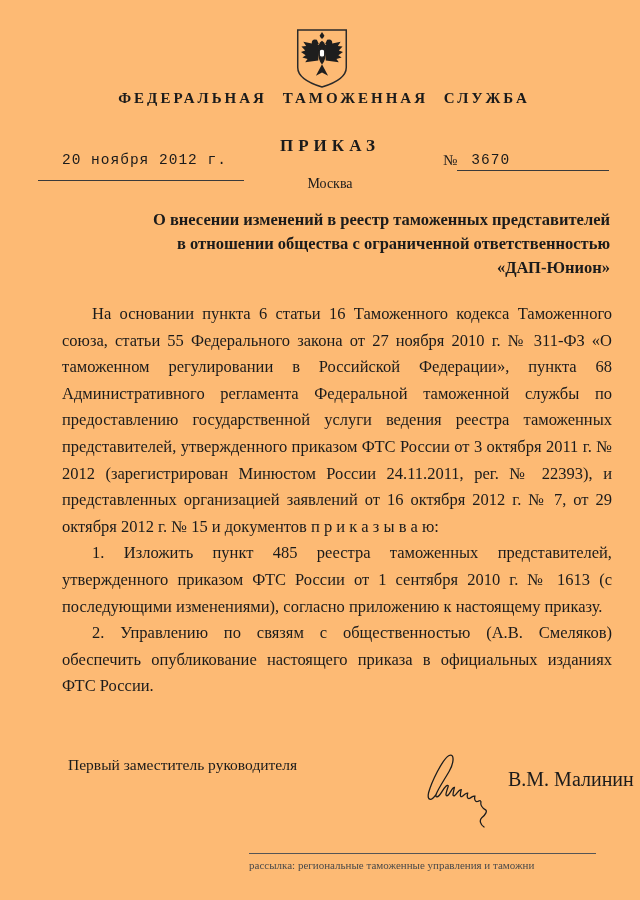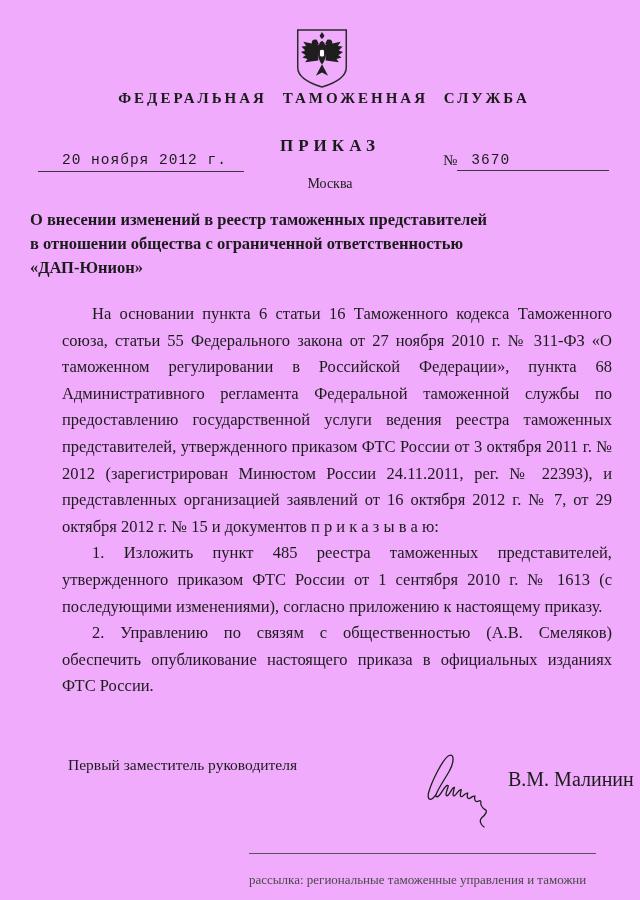--- a/index.html
+++ b/index.html
@@ -1,21 +1,21 @@
 <!DOCTYPE html>
 <html><head>
 <meta charset="utf-8">
 <style>
   * { margin:0; padding:0; box-sizing:border-box; }
   html,body { background:#e8e8e8; }
   .page {
     position:relative;
     width:640px; height:900px;
     margin:0 auto;
-    background:#f0abfc;
+    background:#fdba74;
     color:#1b1b1b;
     font-family:"Liberation Serif", serif;
     overflow:hidden;
   }
   
   .header { position:relative; height:196px; }
   .emblem { position:absolute; left:294px; top:28px; width:56px; height:62px; }
   .agency {
     position:absolute; top:90px; left:0; width:648px;
     text-align:center; font-weight:bold; font-size:15px;
@@ -24,21 +24,21 @@
   .doc-type {
     position:absolute; top:136px; left:0; width:660px;
     text-align:center; font-weight:bold; font-size:17px;
     letter-spacing:5px;
   }
   .date-field {
     position:absolute; left:38px; top:152px; width:206px;
     border-bottom:1.4px solid #3a3a3a;
     font-family:"Liberation Mono", monospace;
     font-size:14.5px; letter-spacing:1px;
-    padding:0 0 3px 24px; white-space:nowrap;
+    padding:0 0 12px 24px; white-space:nowrap;
   }
   .number-field {
     position:absolute; left:443px; top:152px;
     display:flex; align-items:flex-end;
     font-size:15px;
   }
   .number-sign { padding-bottom:2px; }
   .number-value {
     display:inline-block; width:152px;
     border-bottom:1.4px solid #3a3a3a;
@@ -46,21 +46,21 @@
     font-size:14.5px; letter-spacing:1px;
     padding:0 0 2px 14px;
   }
   .city {
     position:absolute; top:176px; left:0; width:660px;
     text-align:center; font-size:14px;
   }
   
   .title {
     margin:12px 30px 0 30px;
-    text-align:left; font-weight:bold;
+    text-align:right; font-weight:bold;
     font-size:16.5px; line-height:24px;
   }
   
   .body-text {
     margin:21px 44px 0 62px;
     width:550px;
     font-size:16.5px; line-height:26.6px;
     text-align:justify;
   }
   .body-text p { text-indent:30px; }
@@ -69,22 +69,22 @@
   .sign-position {
     position:absolute; left:68px; top:8px;
     font-size:15.5px; line-height:22px;
   }
   .autograph { position:absolute; left:424px; top:0px; width:76px; height:92px; }
   .sign-name { position:absolute; left:508px; top:22px; font-size:20px; white-space:nowrap; }
   
   .footer {
     position:absolute; left:249px; top:853px; width:347px;
     border-top:1.3px solid #555;
-    padding-top:18px;
-    font-size:13px; color:#4a4a4a; white-space:nowrap;
+    padding-top:5px;
+    font-size:11px; color:#4a4a4a; white-space:nowrap;
   }
 </style>
 </head>
 <body>
 
 <div class="page">
 
   <div class="header">
 
     <svg class="emblem" viewBox="0 0 60 66" aria-hidden="true">

